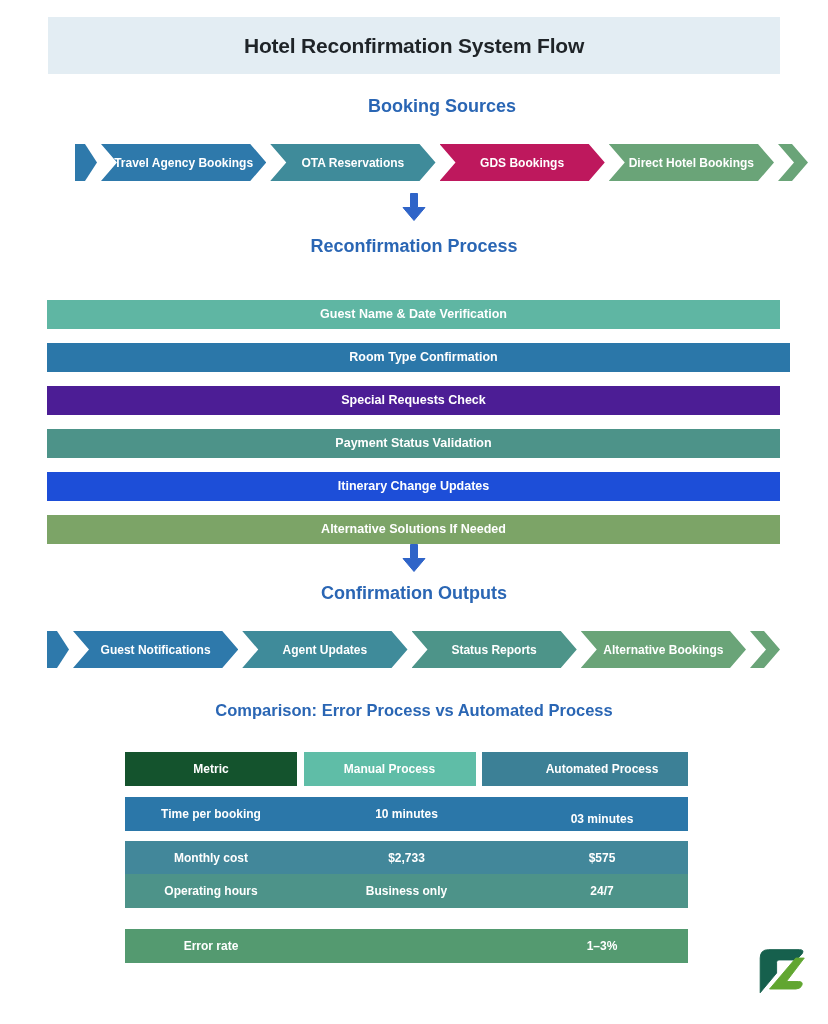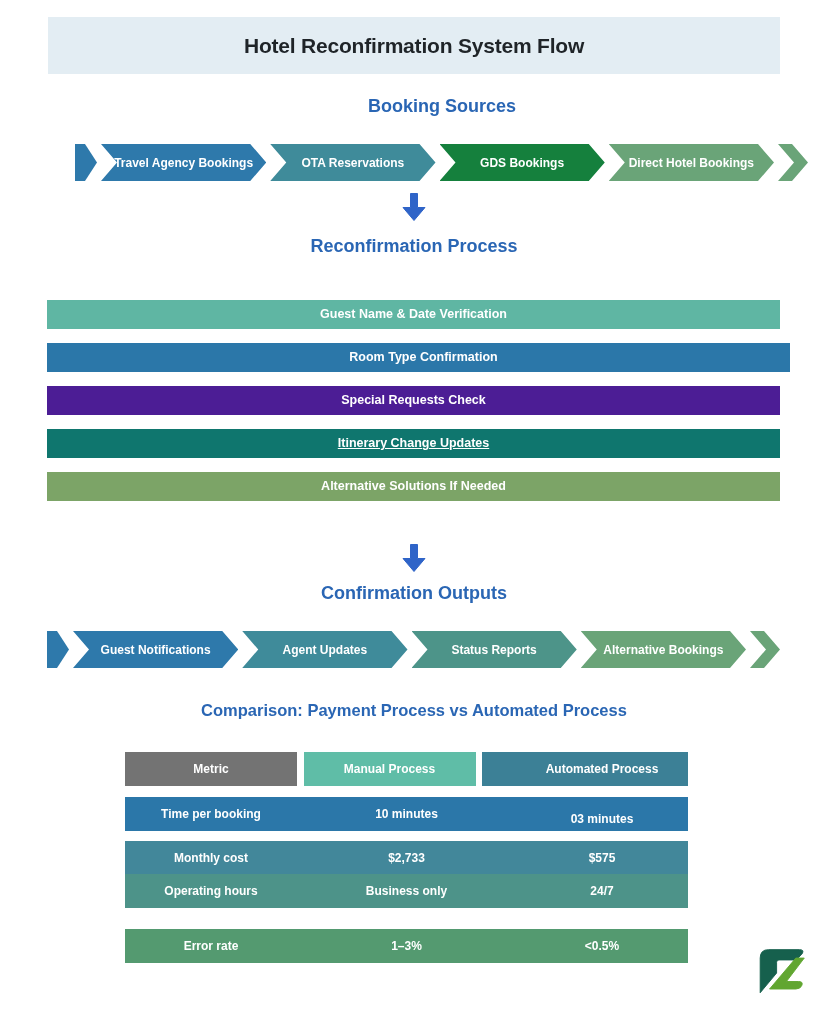--- a/index.html
+++ b/index.html
@@ -80,40 +80,41 @@
   <h2 class="sec-heading" style="top: 96px; color: rgb(42, 102, 180); margin-left: 28px;">Booking Sources</h2>
 
   <div class="chevrons" style="top:144px;padding-left:28px;">
     <div class="chev-lead" style="background-color: rgb(46, 121, 171);"></div>
     <div class="chev" style="background-color: rgb(46, 121, 171);">
       <span>Travel Agency Bookings</span>
     </div>
     <div class="chev" style="background-color: rgb(63, 139, 154);">
       <span>OTA Reservations</span>
     </div>
-    <div class="chev" style="background-color: #15803d;">
+    <div class="chev" style="background-color: #be185d;">
       <span>GDS Bookings</span>
     </div>
     <div class="chev" style="background-color: rgb(106, 164, 120);">
       <span>Direct Hotel Bookings</span>
     </div>
     <div class="chev-tail" style="background-color: rgb(106, 164, 120);"></div>
   </div>
 
   <svg class="down-arrow" style="top:192px;" width="26" height="30" viewBox="0 0 26 30">
     <path d="M9.5,1.5 h7 v14 h7.5 L13,28.5 L2,15.5 h7.5 z" stroke-linejoin="round" fill="#2f64c8" stroke="#2f64c8"></path>
   </svg>
 
   <h2 class="sec-heading" style="top: 236px; color: rgb(42, 102, 180);">Reconfirmation Process</h2>
 
   <div class="bars">
     <div class="pbar" style="background-color: rgb(95, 182, 163);">Guest Name &amp; Date Verification</div>
     <div class="pbar" style="background-color: rgb(43, 119, 169);">Room Type Confirmation</div>
     <div class="pbar" style="background-color: #4c1d95;">Special Requests Check</div>
-    <div class="pbar" style="background-color: #0f766e; text-decoration: underline;">Itinerary Change Updates</div>
+    <div class="pbar" style="background-color: rgb(77, 147, 137);">Payment Status Validation</div>
+    <div class="pbar" style="background-color: #1d4ed8;">Itinerary Change Updates</div>
     <div class="pbar" style="background-color: rgb(124, 164, 103);">Alternative Solutions If Needed</div>
   </div>
 
   <svg class="down-arrow" style="top:543px;" width="26" height="30" viewBox="0 0 26 30">
     <path d="M9.5,1.5 h7 v14 h7.5 L13,28.5 L2,15.5 h7.5 z" stroke-linejoin="round" fill="#2f64c8" stroke="#2f64c8"></path>
   </svg>
 
   <h2 class="sec-heading" style="top: 583px; color: rgb(42, 102, 180);">Confirmation Outputs</h2>
 
   <div class="chevrons" style="top:631px;">
@@ -126,25 +127,25 @@
     </div>
     <div class="chev" style="background-color: rgb(77, 148, 137);">
       <span>Status Reports</span>
     </div>
     <div class="chev" style="background-color: rgb(106, 164, 120);">
       <span>Alternative Bookings</span>
     </div>
     <div class="chev-tail" style="background-color: rgb(106, 164, 120);"></div>
   </div>
 
-  <h2 class="sec-heading small" style="top: 701px; color: rgb(42, 102, 180);">Comparison: Payment Process vs Automated Process</h2>
+  <h2 class="sec-heading small" style="top: 701px; color: rgb(42, 102, 180);">Comparison: Error Process vs Automated Process</h2>
 
   <div class="ctable">
     <div class="thead">
-      <div class="hcell" style="background-color: #737373;">Metric</div>
+      <div class="hcell" style="background-color: #14532d;">Metric</div>
       <div class="hcell" style="background-color: rgb(95, 189, 167);">Manual Process</div>
       <div class="hcell" style="background-color: rgb(60, 128, 150); padding-left: 34px;">Automated Process</div>
     </div>
 
     <div class="trow r0" style="background-color: rgb(43, 119, 169);">
       <span class="tcell">Time per booking</span>
       <span class="tcell">10 minutes</span>
       <span class="tcell drop">03 minutes</span>
     </div>
     <div class="trow r1" style="background-color: rgb(66, 135, 154);">
@@ -153,21 +154,20 @@
       <span class="tcell">$575</span>
     </div>
     <div class="trow r2" style="background-color: rgb(77, 147, 137);">
       <span class="tcell">Operating hours</span>
       <span class="tcell">Business only</span>
       <span class="tcell">24/7</span>
     </div>
     <div class="trow r3" style="background-color: rgb(84, 154, 112);">
       <span class="tcell">Error rate</span>
       <span class="tcell">1–3%</span>
-      <span class="tcell">&lt;0.5%</span>
     </div>
   </div>
 
   <svg class="logo" width="60" height="60" viewBox="0 0 64 64">
     <path d="M13,52 L13,15 Q13,6 22,6 L55,6 Q60,6 58,10 L53,15.5 Q52,17 49,17 L33,17 Q30.5,17 30.5,19.5 L30.5,31 Z" fill="#16604d" stroke="#16604d"></path>
     <path d="M51,15 L60,15 L41,40 L54,40 Q59,40 57.5,44 Q56,48 51,48 L23,48 Z" fill="#61a631" stroke="#61a631"></path>
   </svg>
 
 </div>
 

